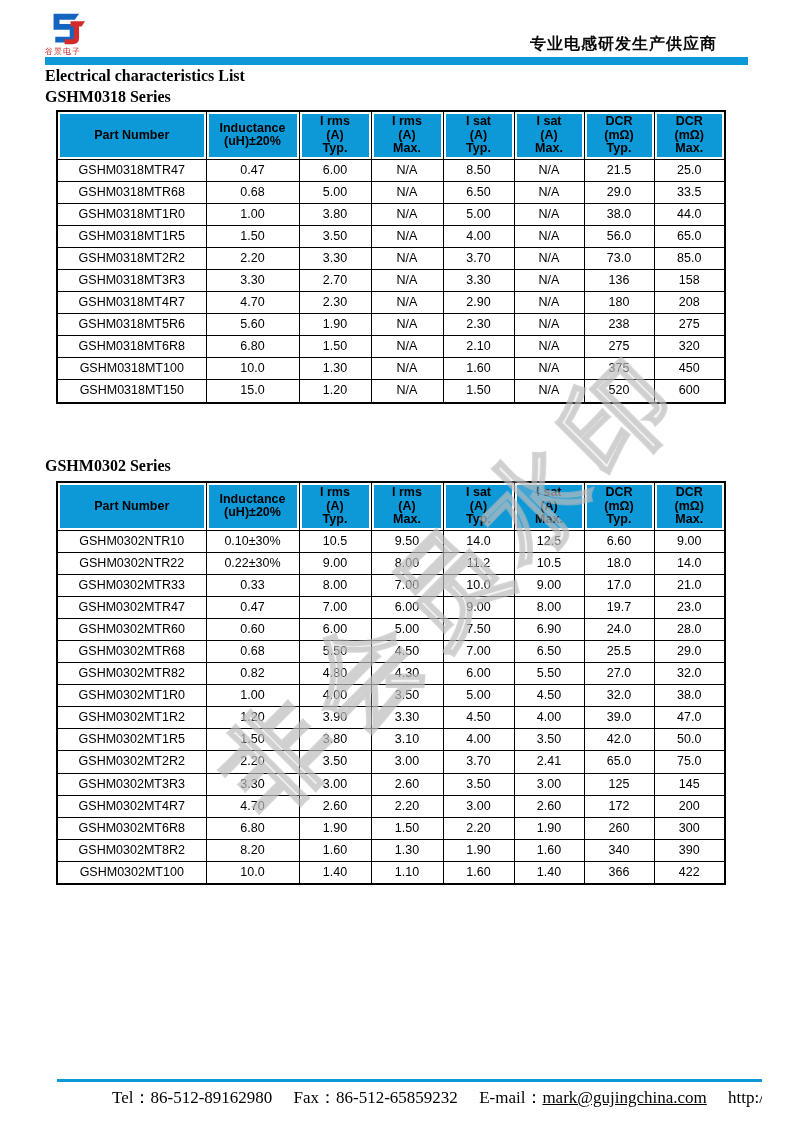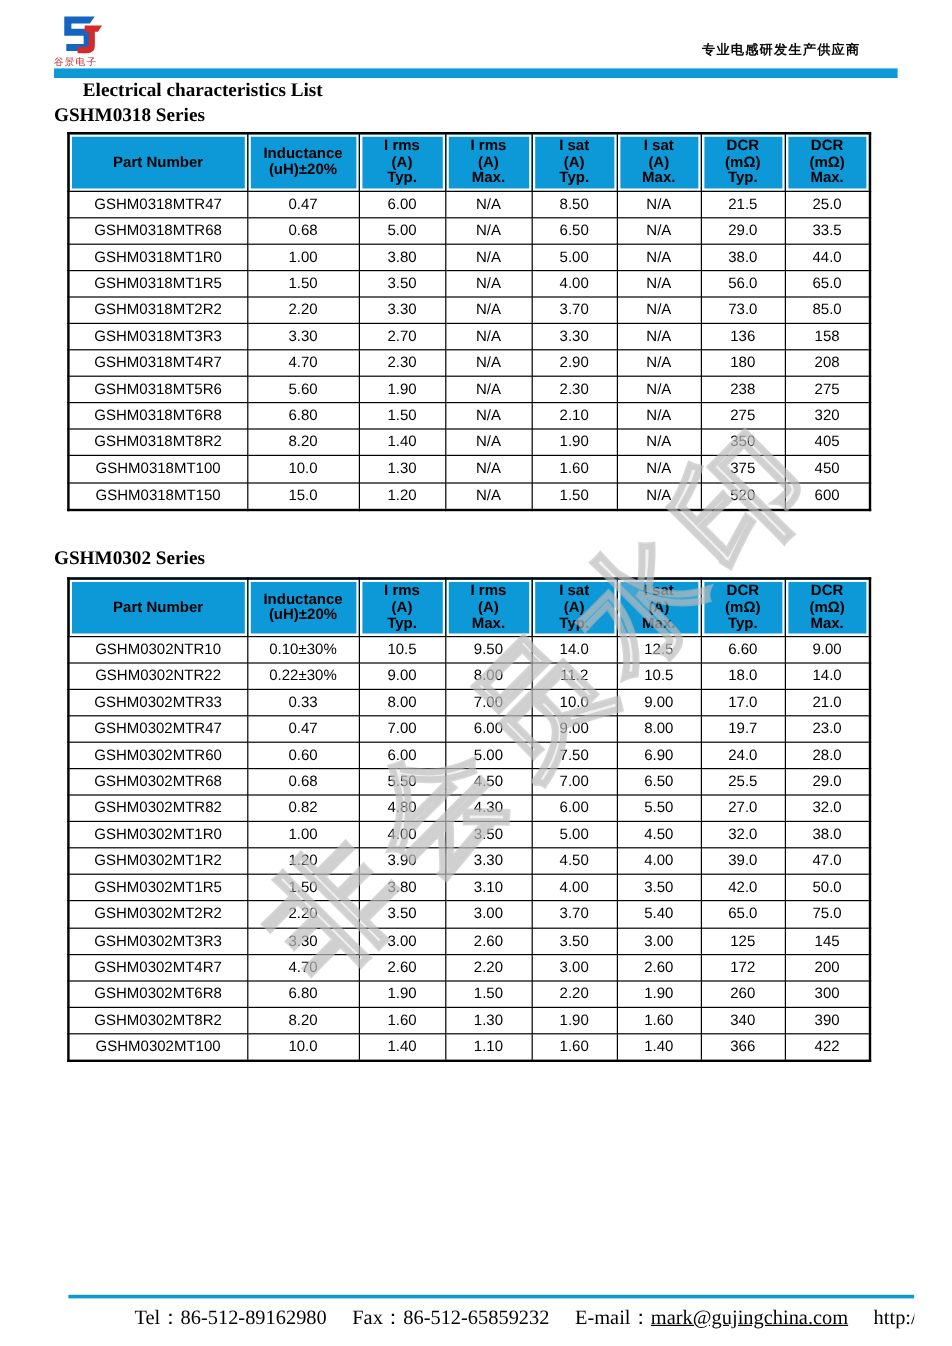--- a/index.html
+++ b/index.html
@@ -4,27 +4,27 @@
 <style>
   html,body{margin:0;padding:0;background:#ffffff;}
   .page{position:relative;width:762px;height:1122px;background:#ffffff;overflow:hidden;
         font-family:"Liberation Sans", sans-serif;color:#000;}
 
   
   .logo-wrap{position:absolute;left:45px;top:12px;width:70px;height:46px;}
   .logo-mark{position:absolute;left:0;top:0;width:46px;height:34px;}
   .brand-cn{position:absolute;left:0;top:36px;font-size:8px;line-height:8px;color:#c21d1d;
             letter-spacing:1px;white-space:nowrap;}
-  .slogan{position:absolute;right:45px;top:34px;font-size:11px;font-weight:bold;color:#0a0a0a;
+  .slogan{position:absolute;right:45px;top:34px;font-size:16px;font-weight:bold;color:#0a0a0a;
           letter-spacing:1px;white-space:nowrap;}
   .top-bar{position:absolute;left:45px;top:57px;width:703px;height:8px;}
 
   
   .doc-title{position:absolute;left:45px;top:67px;font-family:"Liberation Serif",serif;
-             font-size:16px;font-weight:bold;margin-left:24px;}
+             font-size:16px;font-weight:bold;}
   .series-title{position:absolute;left:45px;font-family:"Liberation Serif",serif;
                 font-size:16px;font-weight:bold;}
   .series-0{top:88px;text-align:center;}
   .series-1{top:457px;}
 
   
   table.spec{position:absolute;left:56px;border-collapse:collapse;table-layout:fixed;
              width:668px;background:#fff;border:2.5px solid #000;}
   .table-0{top:110px;}
   .table-1{top:481px;}
@@ -192,30 +192,20 @@
           <td>GSHM0318MT6R8</td>
           <td>6.80</td>
           <td>1.50</td>
           <td>N/A</td>
           <td>2.10</td>
           <td>N/A</td>
           <td>275</td>
           <td>320</td>
         </tr>
         <tr>
-          <td>GSHM0318MT8R2</td>
-          <td>8.20</td>
-          <td>1.40</td>
-          <td>N/A</td>
-          <td>1.90</td>
-          <td>N/A</td>
-          <td>350</td>
-          <td>405</td>
-        </tr>
-        <tr>
           <td>GSHM0318MT100</td>
           <td>10.0</td>
           <td>1.30</td>
           <td>N/A</td>
           <td>1.60</td>
           <td>N/A</td>
           <td>375</td>
           <td>450</td>
         </tr>
         <tr>
@@ -367,21 +357,21 @@
           <td>3.50</td>
           <td>42.0</td>
           <td>50.0</td>
         </tr>
         <tr>
           <td>GSHM0302MT2R2</td>
           <td>2.20</td>
           <td>3.50</td>
           <td>3.00</td>
           <td>3.70</td>
-          <td>5.40</td>
+          <td>2.41</td>
           <td>65.0</td>
           <td>75.0</td>
         </tr>
         <tr>
           <td>GSHM0302MT3R3</td>
           <td>3.30</td>
           <td>3.00</td>
           <td>2.60</td>
           <td>3.50</td>
           <td>3.00</td>

